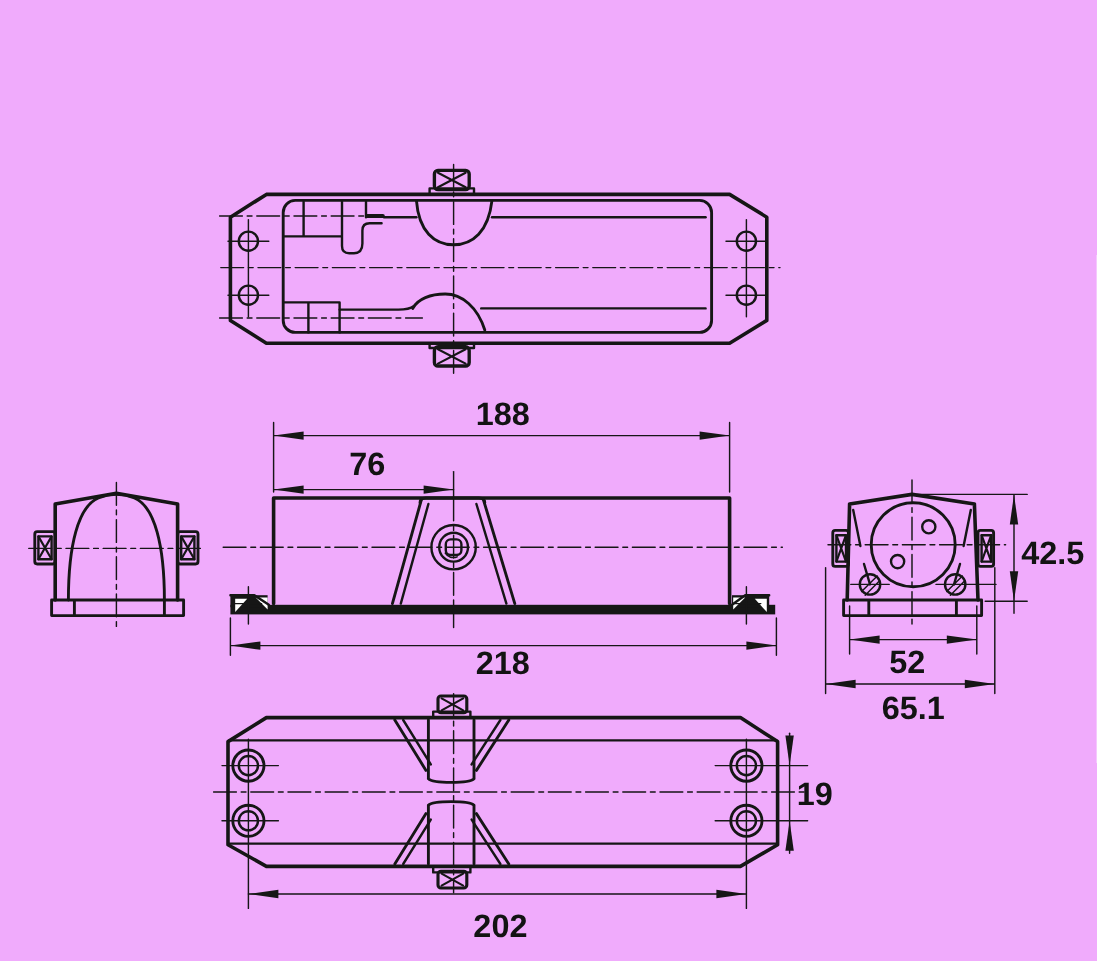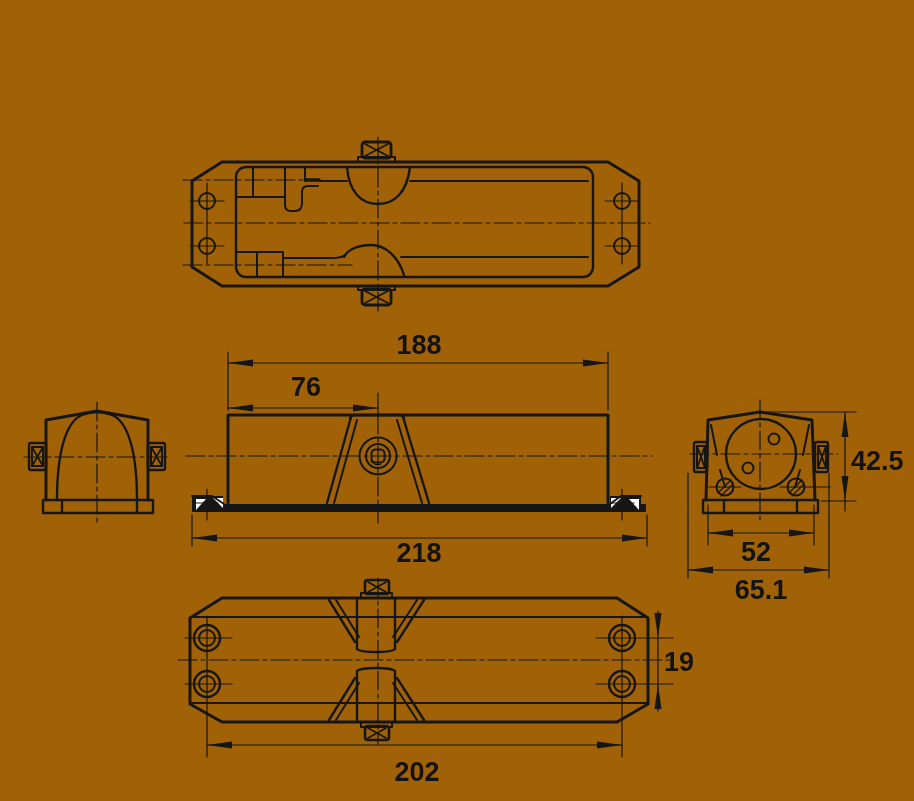--- a/index.html
+++ b/index.html
@@ -1,16 +1,16 @@
 <!DOCTYPE html>
 <html><head>
 <meta charset="utf-8">
 <style>
   html,body{margin:0;padding:0;background:#ffffff;}
-  .page{position:relative;width:914px;height:801px;background:#a16207;overflow:hidden;
+  .page{position:relative;width:914px;height:801px;background:#f0abfc;overflow:hidden;
         font-family:"Liberation Sans",sans-serif;}
   svg{position:absolute;left:0;top:0;}
   .ln{fill:none;stroke:#161616;stroke-linecap:round;stroke-linejoin:round;}
   .ol{stroke-width:3;}
   .m2{stroke-width:2.4;}
   .m1{stroke-width:2;}
   .x1{stroke-width:1.8;}
   .tn{stroke-width:1.2;}
   .cl{stroke-width:1.2;stroke-dasharray:19 4 4 4;}
   .thick{stroke-width:3.4;}

